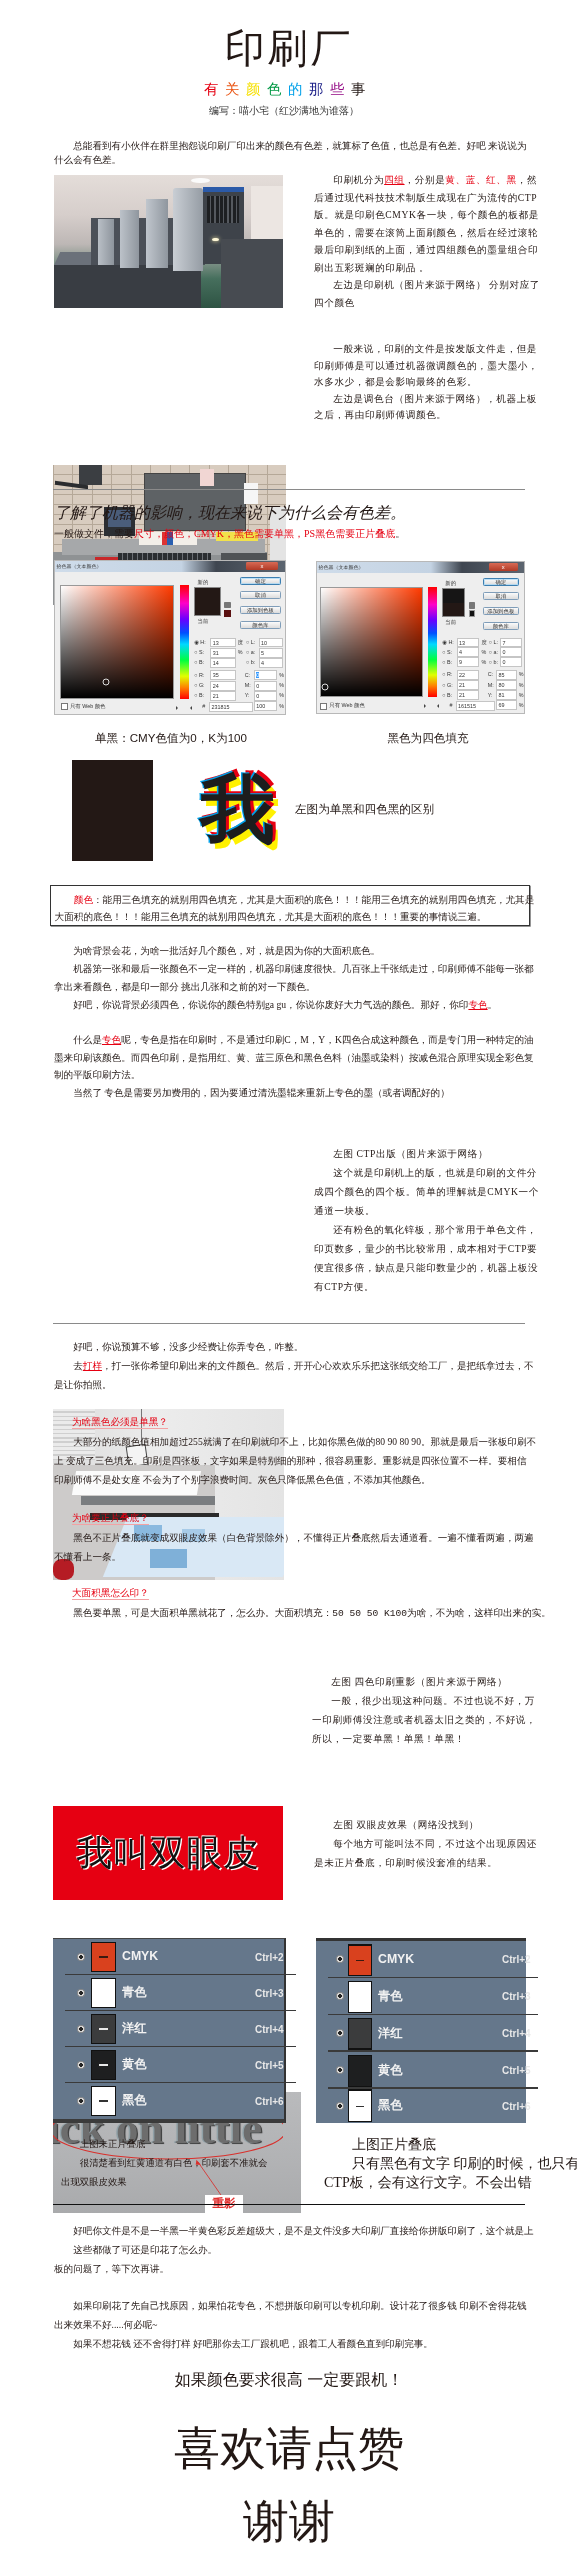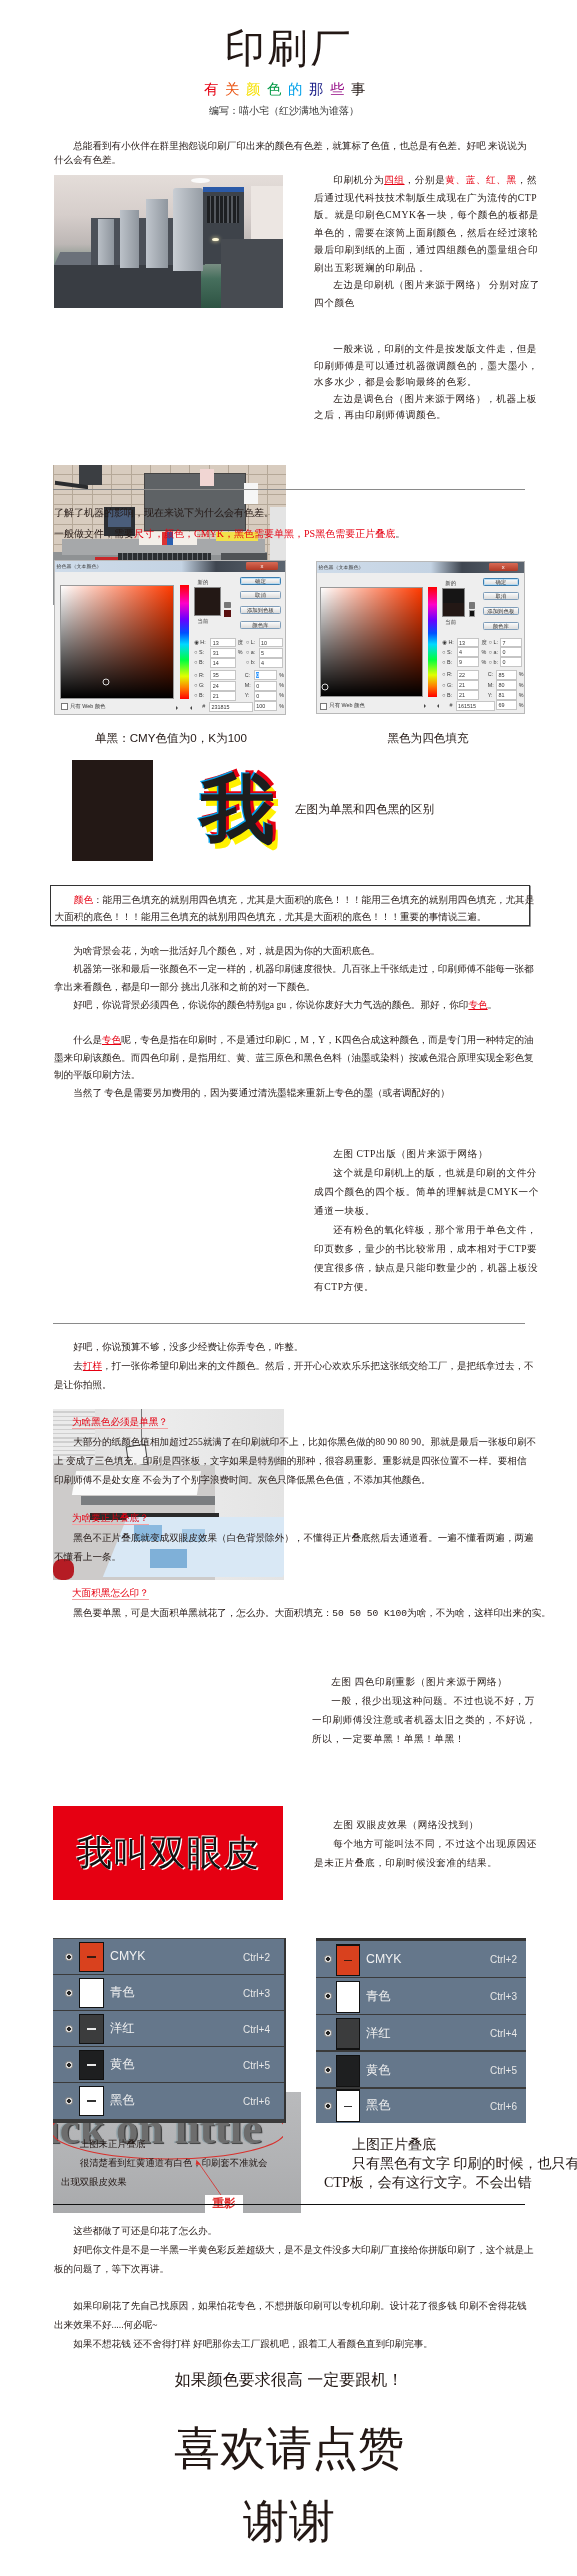--- a/index.html
+++ b/index.html
@@ -59,21 +59,21 @@
   .pk-btn{left:80.4%;width:17.8%;height:5.2%;border:0.7px solid #7f9db9;box-sizing:border-box;background:linear-gradient(#fbfbfb,#dcdcdc);text-align:center;line-height:6.5px;border-radius:1.4px;}
   .pk-btn.def{border-color:#3c7fb1;box-shadow:inset 0 0 0 0.7px #a9d8f5;}
   .pk-lab{line-height:7.2px;}
   .pk-in{height:6.5%;background:#fff;border:0.7px solid #c5c5c5;box-sizing:border-box;line-height:8px;padding-left:1.4px;}
   .pk-in.sel span{background:#3399ff;color:#fff;}
   .pk-warn{width:3%;height:4.5%;}
   .pk-chk{width:5px;height:5px;border:0.7px solid #777;background:#fff;display:inline-block;vertical-align:middle;margin-right:2.2px;}
 
   
   .chan{background:#65778b;box-sizing:border-box;}
-  .chan .row{position:absolute;left:0;width:100%;border-bottom:1.4px solid #3a3a3a;box-sizing:border-box;}
+  .chan .row{position:absolute;left:12px;width:100%;border-bottom:1.4px solid #3a3a3a;box-sizing:border-box;font-weight:bold;}
   .eye{position:absolute;width:8px;height:8px;border-radius:50%;background:radial-gradient(circle,#222 0 28%,#d5d5d5 30% 60%,#8a8a8a 62%);}
   .thumb{position:absolute;border:0.7px solid #111;box-sizing:border-box;}
   .thumb .mark{position:absolute;left:30%;top:48%;width:40%;height:1.4px;}
   .clabel{position:absolute;font-size:12.3px;color:#f2f2f2;line-height:14.4px;}
   .ckey{position:absolute;font-size:10px;color:#e8e8e8;line-height:13px;}
 </style>
 </head>
 <body>
 
 <div id="page">
@@ -136,21 +136,21 @@
   <div class="abs serif txt col" style="left:314px;top:341px;line-height:16.5px;">
       <div class="ln ind"><span>一般来说，印刷的文件是按发版文件走，但是</span></div>
       <div class="ln"><span>印刷师傅是可以通过机器微调颜色的，墨大墨小，</span></div>
       <div class="ln"><span>水多水少，都是会影响最终的色彩。</span></div>
       <div class="ln ind"><span>左边是调色台（图片来源于网络），机器上板</span></div>
       <div class="ln"><span>之后，再由印刷师傅调颜色。</span></div>
     </div>
 
   <div class="abs hr" style="left:53px;top:489px;width:472px;"></div>
 
-  <div class="abs sans" style="left:54px;top:506px;font-size:10px;line-height:14.4px;white-space:nowrap;">了解了机器的影响，现在来说下为什么会有色差。</div>
+  <div class="abs sans" style="left:54px;top:506px;font-size:16px;line-height:14.4px;white-space:nowrap;font-style:italic;">了解了机器的影响，现在来说下为什么会有色差。</div>
   <div class="abs serif" style="left:54px;top:527px;font-size:10px;line-height:14.4px;">
       <div class="ln"><span>一般做文件，需要</span><span class="red">尺寸，颜色，CMYK，黑色需要单黑，PS黑色需要正片叠底</span><span>。</span></div>
     </div>
 
   <div class="abs picker" style="left:54px;top:560px;width:232px;height:155px;">
     <div class="pk-title"><span>拾色器（文本颜色）</span><span class="pk-close">x</span></div>
     <div class="pk-field" style="--hue: #ff3a00;">
         <span class="pk-marker" style="left:40%;top:86%;"></span>
       </div>
     <div class="pk-hue"></div>
@@ -463,22 +463,22 @@
     </div>
   <div class="abs serif txt" style="left:324px;top:2135px;line-height:19px;font-size:14px;">
       <div class="ln ind"><span>上图正片叠底</span></div>
       <div class="ln ind"><span>只有黑色有文字 印刷的时候，也只有黑色的</span></div>
       <div class="ln"><span>CTP板，会有这行文字。不会出错</span></div>
     </div>
 
   <div class="abs" style="left:53px;top:2204px;width:472px;height:1.4px;background:#111;"></div>
 
   <div class="abs serif txt" style="left:54px;top:2221px;line-height:19px;">
+      <div class="ln ind"><span>好吧你文件是不是一半黑一半黄色彩反差超级大，是不是文件没多大印刷厂直接给你拼版印刷了，这个就是上</span></div>
       <div class="ln ind"><span>这些都做了可还是印花了怎么办。</span></div>
-      <div class="ln ind"><span>好吧你文件是不是一半黑一半黄色彩反差超级大，是不是文件没多大印刷厂直接给你拼版印刷了，这个就是上</span></div>
       <div class="ln"><span>板的问题了，等下次再讲。</span></div>
     </div>
   <div class="abs serif txt" style="left:54px;top:2296px;line-height:19px;">
       <div class="ln ind"><span>如果印刷花了先自己找原因，如果怕花专色，不想拼版印刷可以专机印刷。设计花了很多钱 印刷不舍得花钱</span></div>
       <div class="ln"><span>出来效果不好.....何必呢~</span></div>
       <div class="ln ind"><span>如果不想花钱 还不舍得打样 好吧那你去工厂跟机吧，跟着工人看颜色直到印刷完事。</span></div>
     </div>
 
   <div class="abs sans" style="left:0;top:2370px;width:578px;text-align:center;font-size:16px;line-height:20px;white-space:nowrap;">如果颜色要求很高 一定要跟机！</div>
   <div class="abs sans" style="left:0;top:2421px;width:578px;text-align:center;font-size:46px;line-height:55px;white-space:nowrap;">喜欢请点赞</div>

